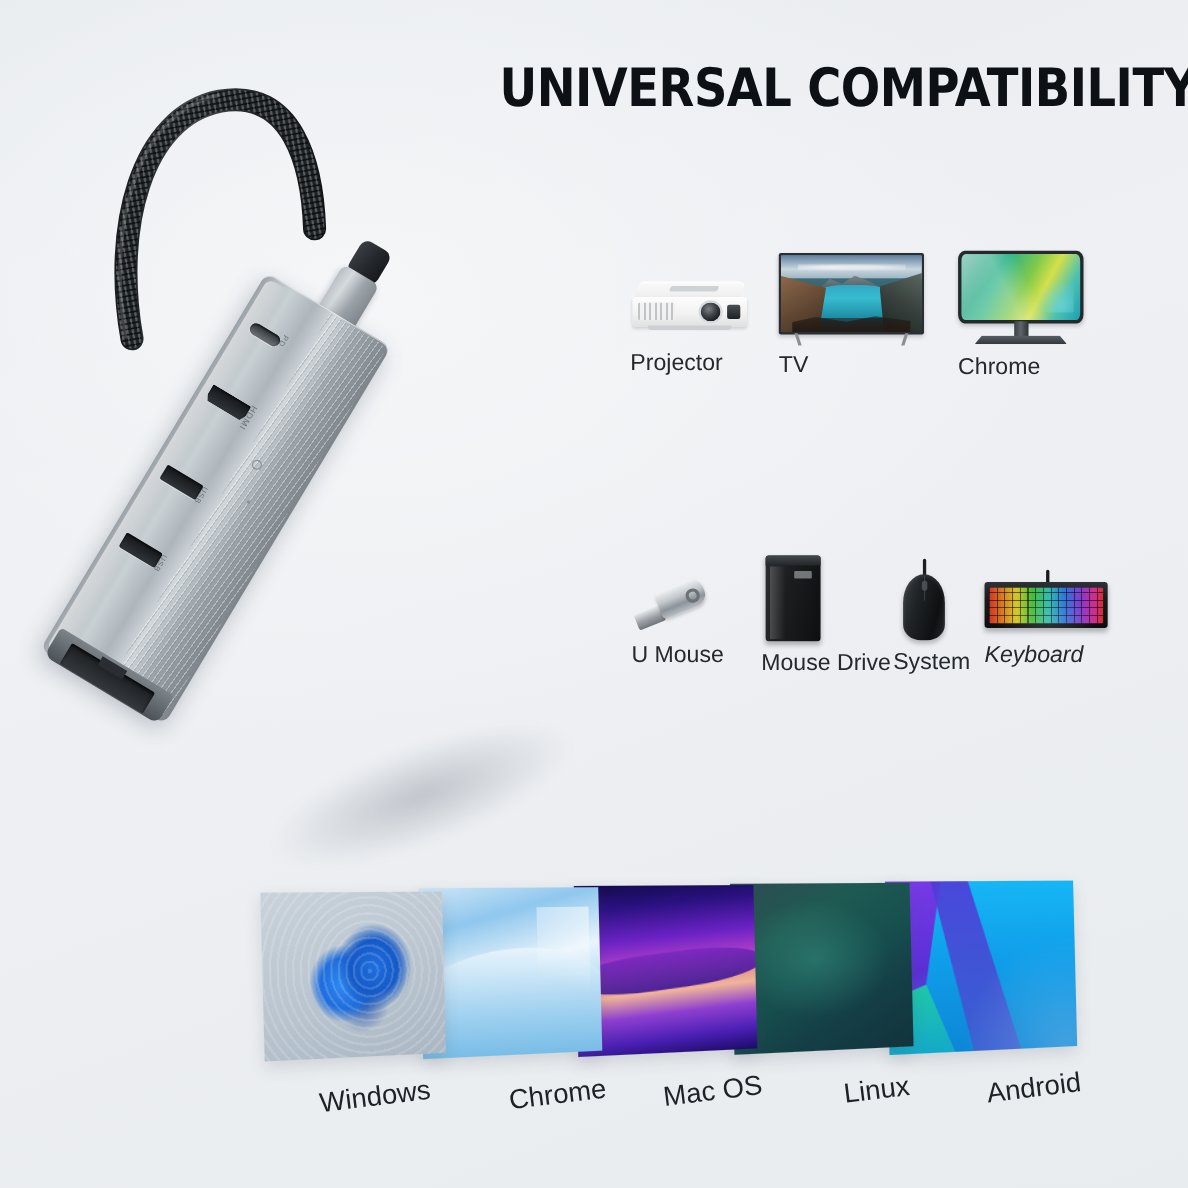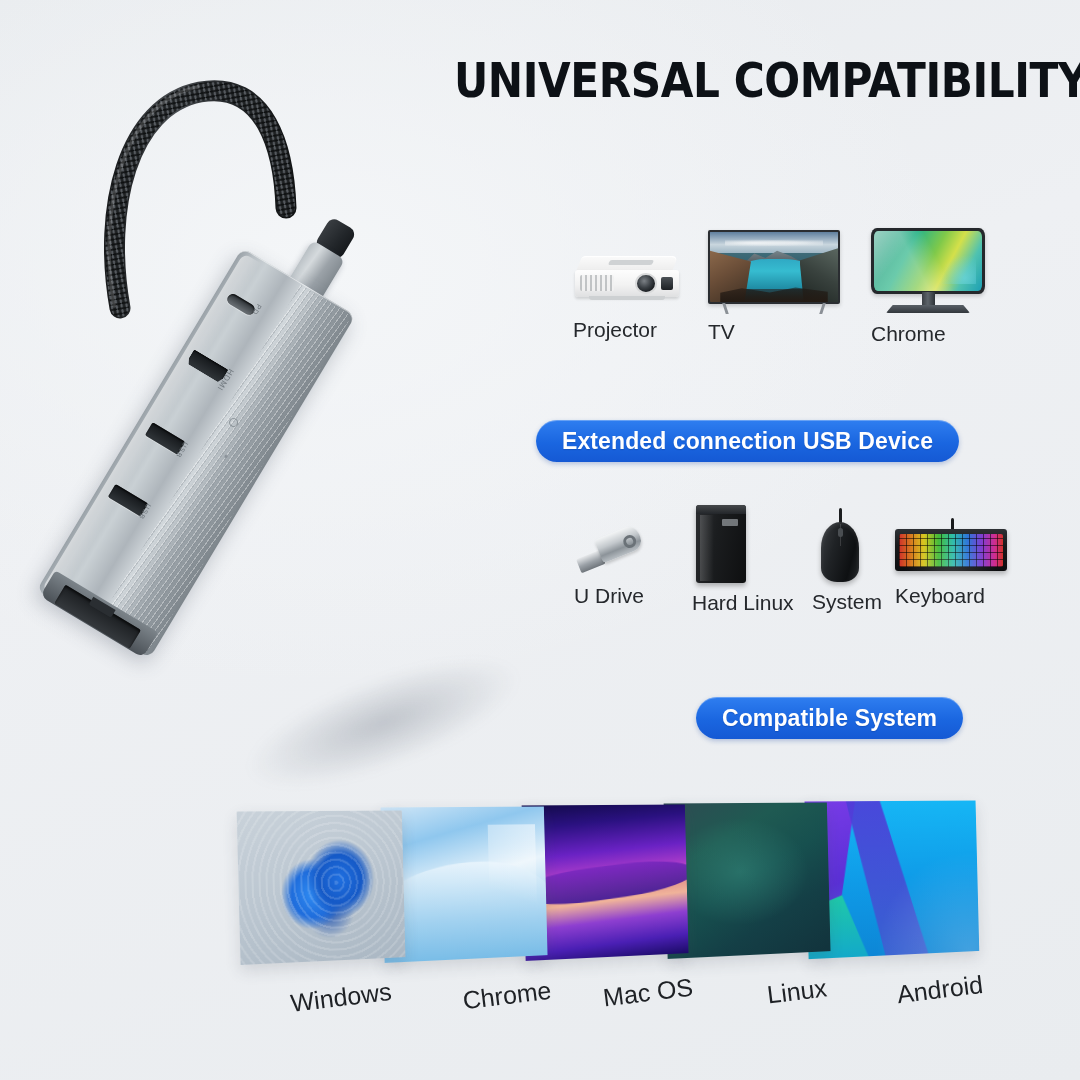--- a/index.html
+++ b/index.html
@@ -534,69 +534,67 @@
         <div class="bez">
             <div class="scr"></div>
           </div>
         <div class="neck"></div>
           <div class="base"></div>
       </div>
       <div class="cap">Chrome</div>
     </div>
   </div>
 
-  <div class="pill" id="pill-usb">Extended connection USB Device</div>
 
   <div class="group">
 
     <div class="cell" style="left:574px;top:518px;width:76px;">
       <div class="art udisk">
         <div class="wrap">
           <div class="cap"></div>
             <div class="bodyu">
               <div class="ring"></div>
             </div>
         </div>
       </div>
-      <div class="cap">U Drive</div>
+      <div class="cap">U Mouse</div>
     </div>
 
     <div class="cell" style="left:692px;top:505px;width:62px;">
       <div class="art hdd">
         <div class="case"></div>
           <div class="topface"></div>
         <div class="sheen"></div>
           <div class="logo"></div>
       </div>
-      <div class="cap">Hard Linux</div>
+      <div class="cap">Mouse Drive</div>
     </div>
 
     <div class="cell" style="left:812px;top:508px;width:56px;">
       <div class="art mouse">
         <div class="cable"></div>
           <div class="shell"></div>
         <div class="split"></div>
           <div class="wheel"></div>
       </div>
       <div class="cap">System</div>
     </div>
 
-    <div class="cell" style="left:895px;top:518px;width:112px;">
+    <div class="cell" style="left:895px;top:518px;width:112px;font-style:italic;">
       <div class="art kb">
         <div class="cablek"></div>
         <div class="chassis">
             <div class="keys"></div>
             <div class="glow"></div>
           </div>
       </div>
       <div class="cap">Keyboard</div>
     </div>
   </div>
 
-  <div class="pill" id="pill-system">Compatible System</div>
 
   <div id="os-row">
 
     <div class="oscard" style="left:238px;top:16px;width:170px;height:150px;
          transform:perspective(900px) rotateY(14deg) rotate(-1.5deg);z-index:5;">
       <div class="thumb">
         <div class="win-bg"></div>
           <div class="win-bloom"></div>
           <div class="win-rib"></div>
       </div>

